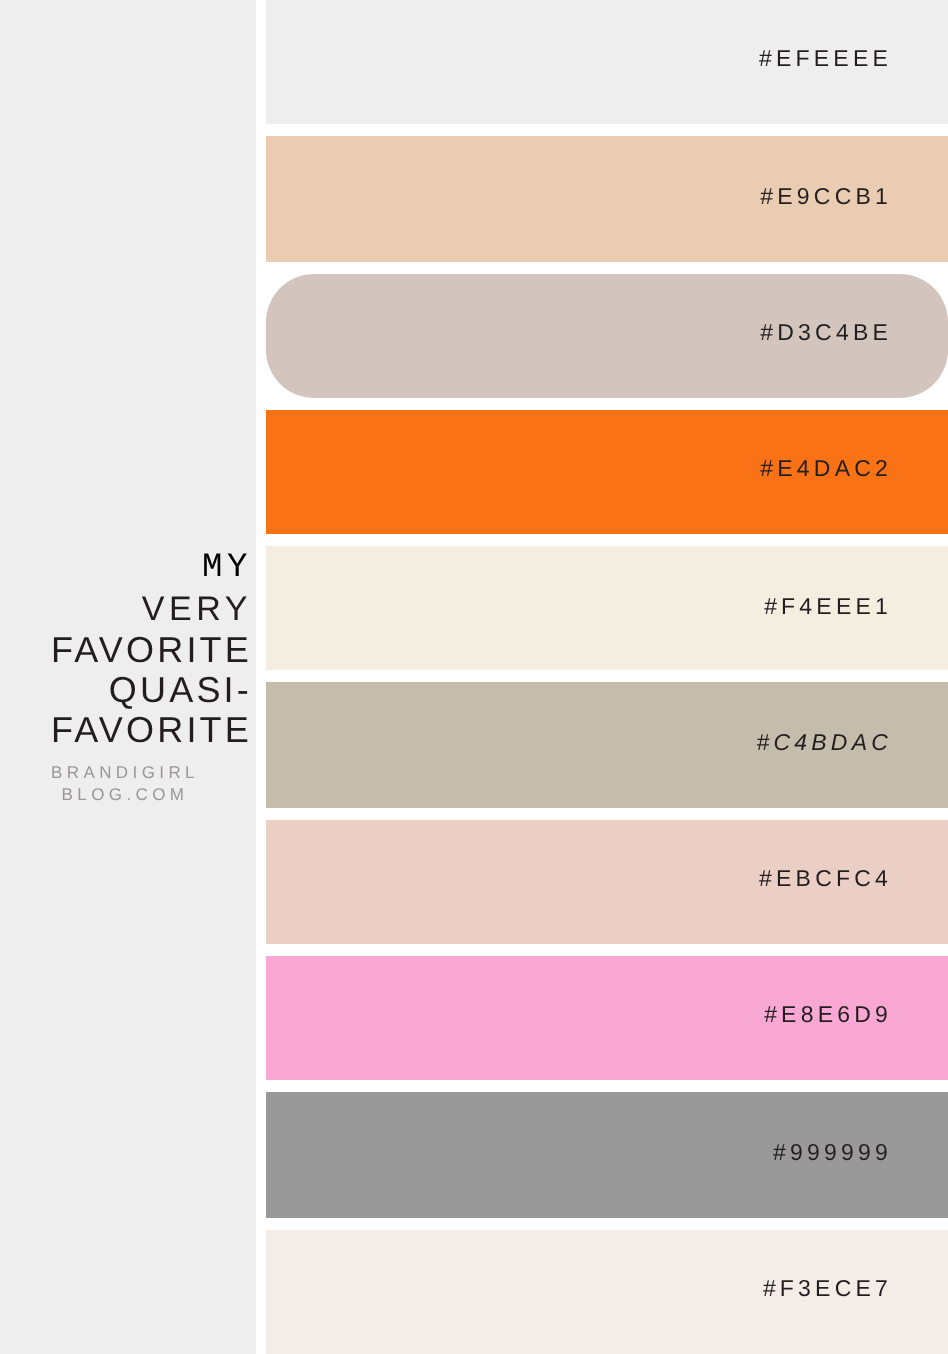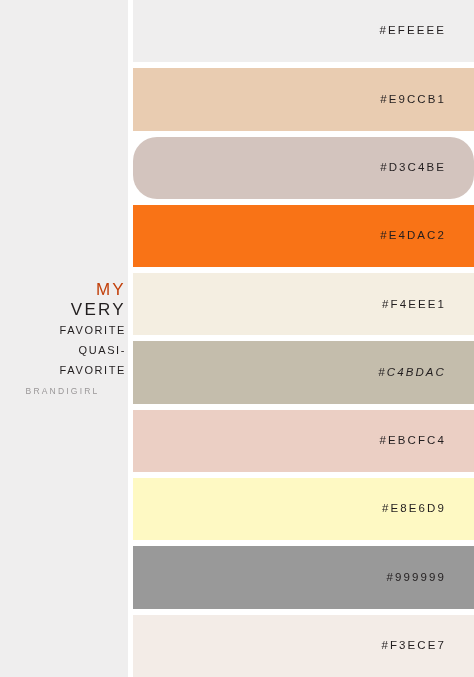--- a/index.html
+++ b/index.html
@@ -49,21 +49,21 @@
     color: #221E1F;
     font-family: "Liberation Sans", sans-serif;
     font-size: 17px;
     line-height: 20px;
     letter-spacing: 2.3px;
     font-weight: 400;
     white-space: nowrap;
     text-align: right;
   }
   .title-line.fit-wide {
-    font-size: 11px;
+    font-size: 18px;
     letter-spacing: 1.6px;
   }
   .subtitle-block {
     text-align: right;
     width: 100%;
     margin-top: 6px;
     padding-right: 2px;
     box-sizing: border-box;
   }
   .subtitle-line {
@@ -111,28 +111,29 @@
     text-align: left;
   }
 </style>
 </head>
 <body>
 
 <div class="palette-page" style="background-color: rgb(255, 255, 255);">
 
   <div class="caption-panel" style="background-color: rgb(239, 238, 238);">
     <div class="title-block">
-      <span class="title-line" style="color: #c2410c;">MY</span>
+      <span class="title-line" style="color: #000000; font-family: Liberation Mono, monospace;">MY</span>
       <span class="title-line" style="color: rgb(34, 30, 31);">VERY</span>
       <span class="title-line fit-wide" style="color: rgb(34, 30, 31);">FAVORITE</span>
       <span class="title-line fit-wide" style="color: rgb(34, 30, 31);">QUASI-</span>
       <span class="title-line fit-wide" style="color: rgb(34, 30, 31);">FAVORITE</span>
     </div>
     <div class="subtitle-block">
       <span class="subtitle-line" style="color: rgb(154, 151, 152);">BRANDIGIRL</span>
+      <span class="subtitle-line" style="color: rgb(154, 151, 152);">BLOG.COM</span>
     </div>
   </div>
 
   <div class="swatch-column">
     <div class="swatch-row" style="background-color: rgb(239, 238, 238);">
       <span class="swatch-label" style="color: rgb(34, 30, 31);">#EFEEEE</span>
     </div>
     <div class="swatch-row" style="background-color: rgb(233, 204, 177);">
       <span class="swatch-label" style="color: rgb(34, 30, 31); margin-left: 25px;">#E9CCB1</span>
     </div>
@@ -144,21 +145,21 @@
     </div>
     <div class="swatch-row" style="background-color: rgb(244, 238, 225);">
       <span class="swatch-label" style="color: rgb(34, 30, 31);">#F4EEE1</span>
     </div>
     <div class="swatch-row" style="background-color: rgb(196, 189, 172); font-style: italic;">
       <span class="swatch-label" style="color: rgb(34, 30, 31);">#C4BDAC</span>
     </div>
     <div class="swatch-row" style="background-color: rgb(235, 207, 196);">
       <span class="swatch-label" style="color: rgb(34, 30, 31);">#EBCFC4</span>
     </div>
-    <div class="swatch-row" style="background-color: #fef9c3;">
+    <div class="swatch-row" style="background-color: #f9a8d4;">
       <span class="swatch-label" style="color: rgb(34, 30, 31);">#E8E6D9</span>
     </div>
     <div class="swatch-row" style="background-color: rgb(153, 153, 153);">
       <span class="swatch-label" style="color: rgb(34, 30, 31);">#999999</span>
     </div>
     <div class="swatch-row" style="background-color: rgb(243, 236, 231);">
       <span class="swatch-label" style="color: rgb(34, 30, 31);">#F3ECE7</span>
     </div>
   </div>
 

